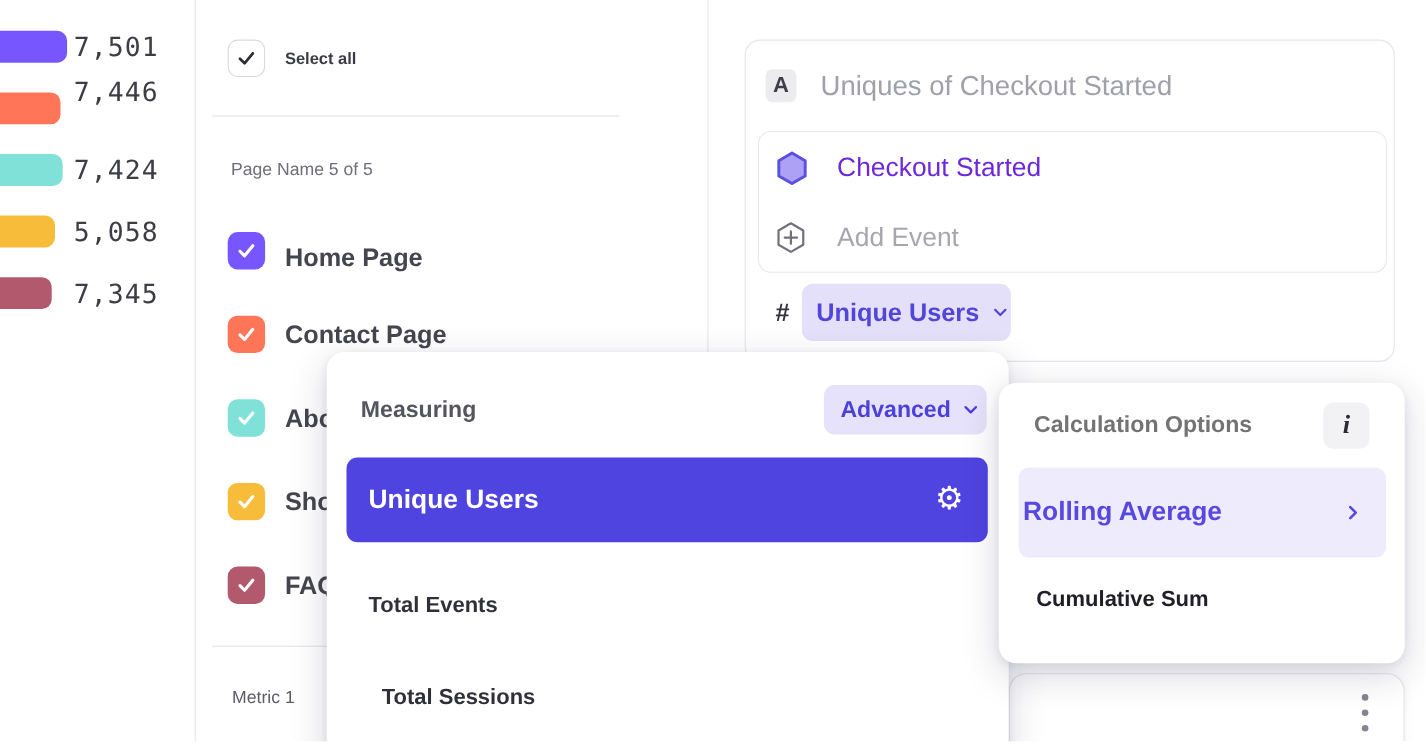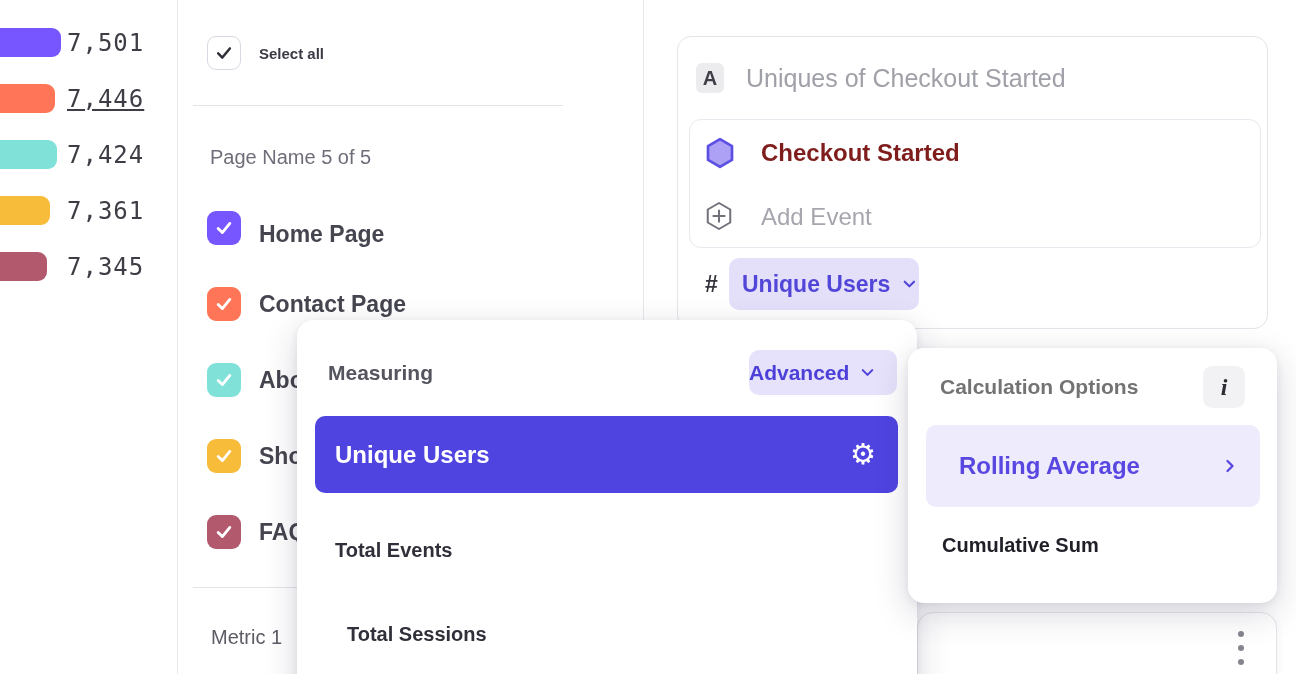--- a/index.html
+++ b/index.html
@@ -13,28 +13,28 @@
   
   .vdiv{position:absolute;top:0;width:1px;height:678px;background:#e7e7ec;}
   .hdiv{position:absolute;height:1px;background:#e3e3e9;}
   
   .cbx{position:absolute;left:207px;width:34px;height:34px;border-radius:9px;
        display:flex;align-items:center;justify-content:center;box-sizing:border-box;}
   .cbx svg{width:20px;height:20px;}
   .cbx.plain{background:#fff;border:1.5px solid #d9d9e3;}
   .row-label{position:absolute;left:259px;height:34px;line-height:35px;
              font-size:23px;font-weight:600;color:#45454f;white-space:nowrap;}
-  .muted-label{position:absolute;left:210px;font-size:20px;color:#6e6e7a;white-space:nowrap;}
+  .muted-label{position:absolute;left:210px;font-size:16px;color:#6e6e7a;white-space:nowrap;}
   
   .card{position:absolute;background:#fff;border:1px solid #e4e4ea;border-radius:14px;box-sizing:border-box;}
   .badge{position:absolute;width:28px;height:30px;background:#ececef;border-radius:6px;
          display:flex;align-items:center;justify-content:center;
          font-size:20px;font-weight:700;color:#3f3f48;}
   .placeholder-text{position:absolute;font-size:25px;color:#9fa0a8;white-space:nowrap;}
-  .event-name{position:absolute;font-size:24px;font-weight:700;color:#7f1d1d;white-space:nowrap;}
+  .event-name{position:absolute;font-size:24px;font-weight:400;color:#6d28d9;white-space:nowrap;}
   .gray-strong{color:#a6a6af;font-weight:400;}
   .hash{position:absolute;font-size:23px;font-weight:700;color:#34343c;}
   .pill{position:absolute;border-radius:10px;display:flex;align-items:center;box-sizing:border-box;}
   .pill-text{font-size:23px;font-weight:600;color:#5246d8;white-space:nowrap;}
   
   .popup{position:absolute;background:#fff;border-radius:16px;
          box-shadow:0 10px 34px rgba(35,35,70,.18),0 2px 8px rgba(35,35,70,.08);}
   .menu-row{position:absolute;border-radius:10px;display:flex;align-items:center;box-sizing:border-box;}
   .menu-row-text{font-size:24px;font-weight:600;white-space:nowrap;}
   .menu-plain{position:absolute;font-size:20px;font-weight:600;color:#30303a;white-space:nowrap;}
@@ -49,25 +49,25 @@
 </style>
 </head>
 <body>
 
 <div id="app">
 
   <div>
     <div class="bar" style="top: 28px; width: 73px; background-color: rgb(120, 86, 255);"></div>
     <span class="bar-value" style="top:28px;">7,501</span>
     <div class="bar" style="top: 84px; width: 67px; background-color: rgb(255, 117, 87);"></div>
-    <span class="bar-value" style="top:84px;text-decoration:underline;">7,446</span>
+    <span class="bar-value" style="top:69px;">7,446</span>
     <div class="bar" style="top: 140px; width: 69px; background-color: rgb(128, 225, 217);"></div>
     <span class="bar-value" style="top:140px;">7,424</span>
     <div class="bar" style="top: 196px; width: 62px; background-color: rgb(248, 188, 59);"></div>
-    <span class="bar-value" style="top:196px;">7,361</span>
+    <span class="bar-value" style="top:196px;">5,058</span>
     <div class="bar" style="top: 252px; width: 59px; background-color: rgb(178, 89, 110);"></div>
     <span class="bar-value" style="top:252px;">7,345</span>
   </div>
 
   <div class="vdiv" style="left:177px;"></div>
   <div class="vdiv" style="left:643px;"></div>
 
   <div>
     <div class="cbx plain" style="top:36px;">
       <svg viewBox="0 0 24 24">
@@ -149,41 +149,41 @@
     <div class="kebab" style="left:320px;top:18px;">
       <span></span>
       <span></span>
       <span></span>
     </div>
   </div>
 
   <div class="popup" style="left:297px;top:320px;width:620px;height:380px;">
     <span class="popup-title" style="left:31px;top:41px;">Measuring</span>
 
-    <div class="pill" style="left: 452px; top: 30px; width: 148px; height: 45px; background-color: rgb(230, 226, 251);">
+    <div class="pill" style="left: 452px; top: 30px; width: 148px; height: 45px; padding-left: 15px; background-color: rgb(230, 226, 251);">
       <span class="pill-text" style="font-size:21px;color:#4c40d9;">Advanced</span>
       <svg style="margin-left:9px;" width="19" height="19" viewBox="0 0 24 24">
         <path d="M6 9l6 6 6-6" fill="none" stroke="#4c40d9" stroke-width="2.6" stroke-linecap="round" stroke-linejoin="round"></path>
       </svg>
     </div>
 
     <div class="menu-row" style="left: 18px; top: 96px; width: 583px; height: 77px; padding: 0px 22px 0px 20px; justify-content: space-between; background-color: rgb(79, 68, 224);">
       <span class="menu-row-text" style="color:#ffffff;">Unique Users</span>
       <span class="gear">⚙</span>
     </div>
 
     <span class="menu-plain" style="left:38px;top:219px;">Total Events</span>
     <span class="menu-plain" style="left:38px;top:303px;margin-left:12px;">Total Sessions</span>
   </div>
 
   <div class="popup" style="left:908px;top:348px;width:369px;height:255px;">
     <span class="popup-title" style="left:32px;top:27px;color:#737373;">Calculation Options</span>
     <div class="info-btn" style="left:295px;top:18px;">i</div>
 
-    <div class="menu-row" style="left: 18px; top: 77px; width: 334px; height: 82px; padding: 0px 20px 0px 33px; justify-content: space-between; background-color: rgb(238, 235, 252);">
+    <div class="menu-row" style="left: 18px; top: 77px; width: 334px; height: 82px; padding: 0px 20px 0px 4px; justify-content: space-between; background-color: rgb(238, 235, 252);">
       <span class="menu-row-text" style="color:#5847e0;">Rolling Average</span>
       <svg width="20" height="20" viewBox="0 0 24 24">
         <path d="M9 6l6 6-6 6" fill="none" stroke="#5847e0" stroke-width="2.8" stroke-linecap="round" stroke-linejoin="round"></path>
       </svg>
     </div>
 
     <span class="menu-plain" style="left:34px;top:534px;position:absolute;left:34px;top:186px;color:#1f1f27;">Cumulative Sum</span>
   </div>
 
 </div>

